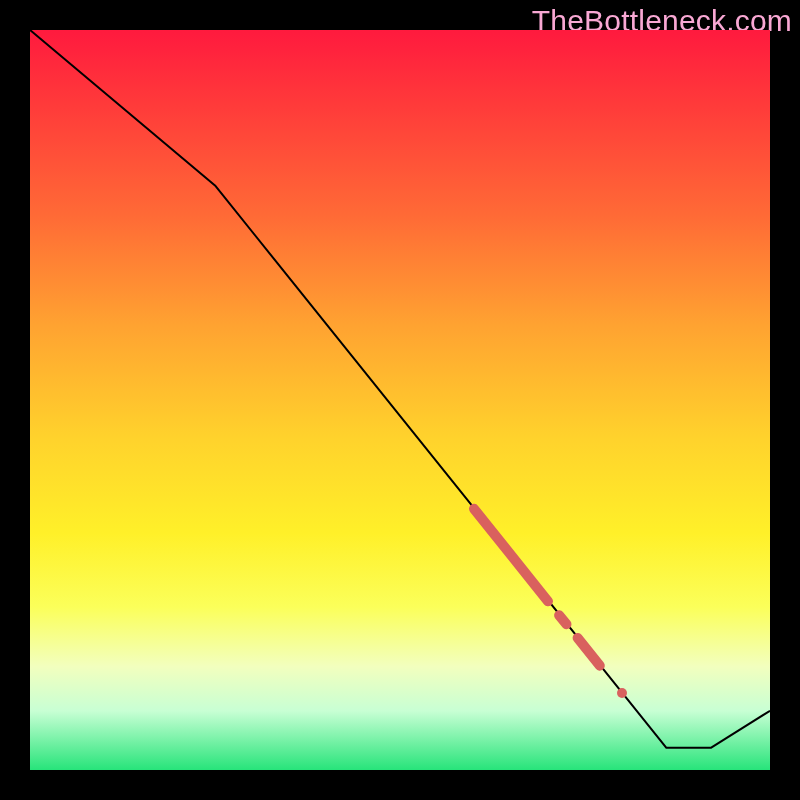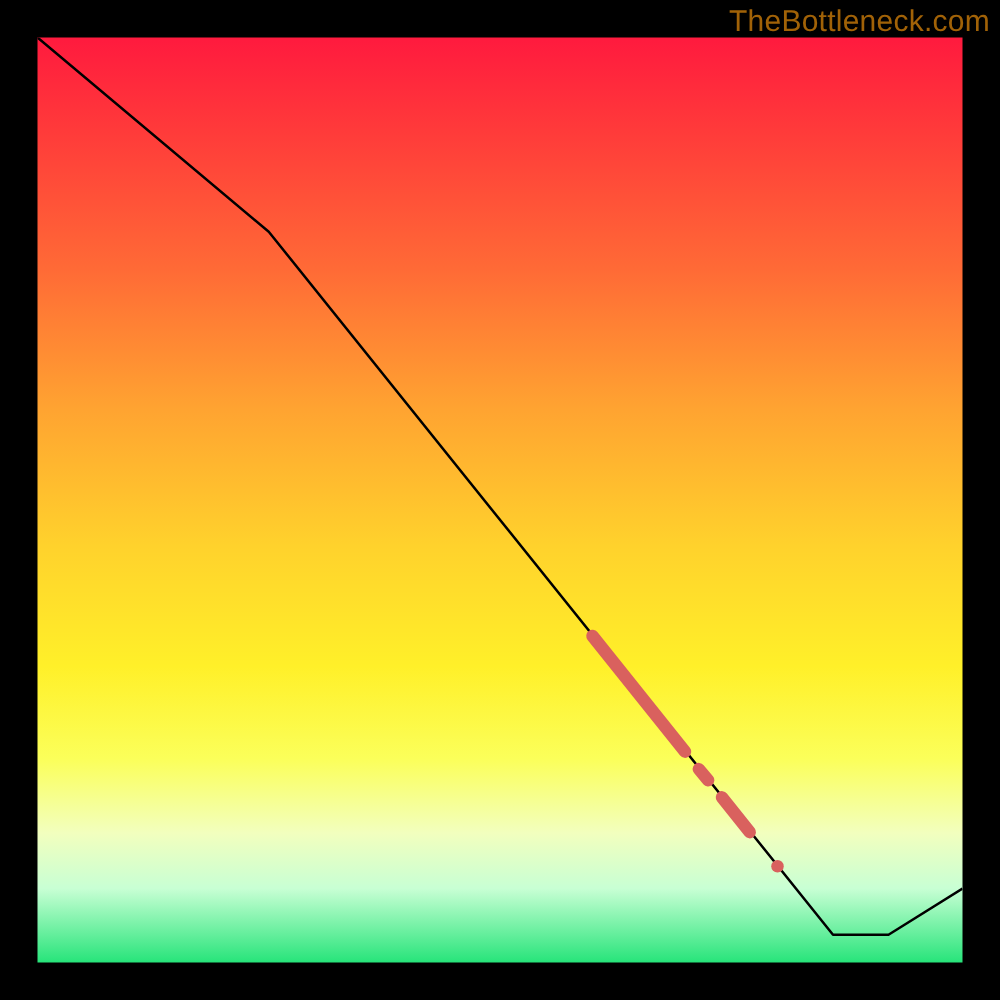--- a/index.html
+++ b/index.html
@@ -27,22 +27,22 @@
       #f2ffbe 86%,
       #c8ffd4 92%,
       #27e47a 100%
     );
   }
   .watermark {
     position: absolute;
     top: 4px;
     right: 8px;
     font-family: Arial, Helvetica, sans-serif;
-    font-size: 24px;
-    color: #a16207;
+    font-size: 30px;
+    color: #f9a8d4;
     font-weight: 500;
     letter-spacing: 0.2px;
     text-align: center;
   }
   svg.curve {
     position: absolute;
     left: 0;
     top: 0;
     width: 740px;
     height: 740px;

